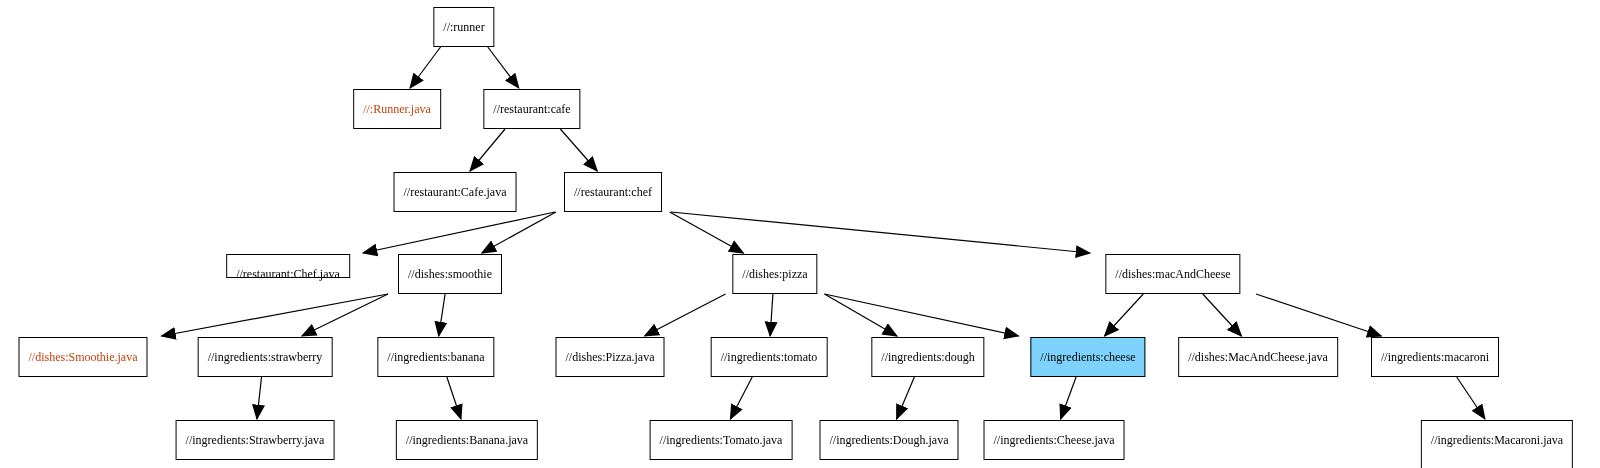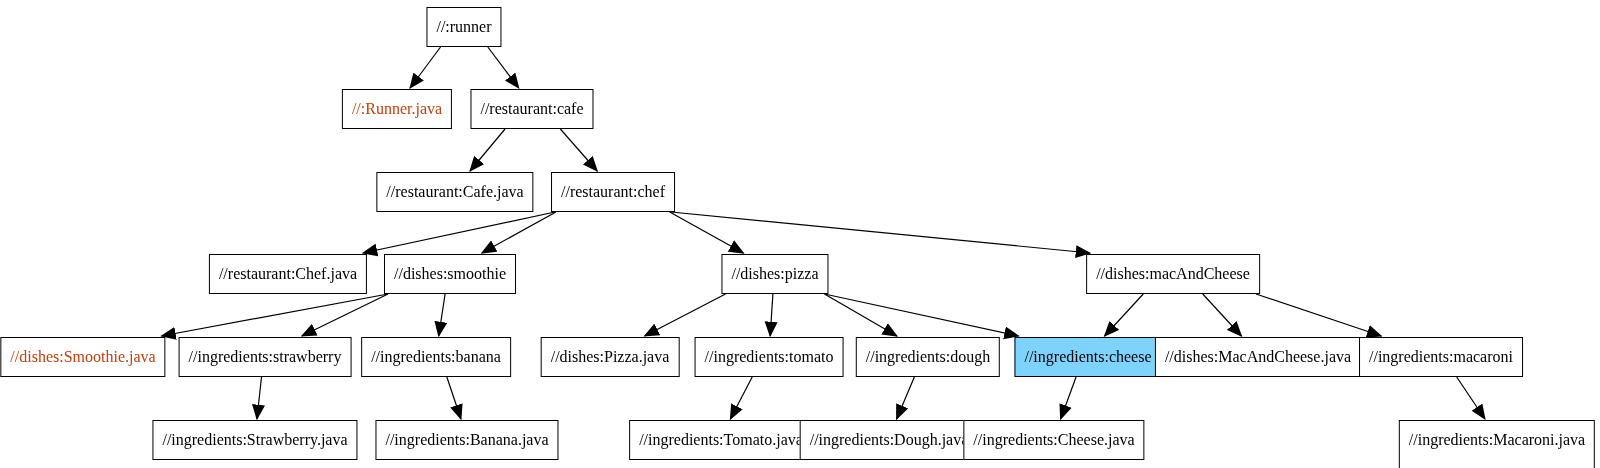--- a/index.html
+++ b/index.html
@@ -20,21 +20,21 @@
   .node {
     position: absolute;
     transform: translateX(-50%);
     box-sizing: border-box;
     height: 40px;
     line-height: 38px;
     padding: 0 9px;
     border: 1px solid #000000;
     background: #ffffff;
     color: #000000;
-    font-size: 16px;
+    font-size: 12px;
     white-space: nowrap;
     text-align: center;
   }
 </style>
 </head>
 <body>
 
 <div class="canvas" style="background: rgb(255, 255, 255);">
   <svg class="edges" viewBox="0 0 1600 468" xmlns="http://www.w3.org/2000/svg">
     <defs>
@@ -68,33 +68,33 @@
         <line x1="1256" y1="294" x2="1381.3" y2="336" stroke="#000000" stroke-width="1.2" marker-end="url(#arrowhead)"></line>
         <line x1="1456.7" y1="377" x2="1484.91" y2="419" stroke="#000000" stroke-width="1.2" marker-end="url(#arrowhead)"></line>
       </g>
   </svg>
   <div id="node-layer">
       <div class="node" style="left: 464px; top: 7px; height: 40px; line-height: 38px; background: rgb(255, 255, 255); border-color: rgb(0, 0, 0); color: rgb(0, 0, 0);">//:runner</div>
       <div class="node" style="left: 397px; top: 89px; height: 40px; line-height: 38px; background: rgb(255, 255, 255); border-color: rgb(0, 0, 0); color: #c2410c;">//:Runner.java</div>
       <div class="node" style="left: 532px; top: 89px; height: 40px; line-height: 38px; background: rgb(255, 255, 255); border-color: rgb(0, 0, 0); color: rgb(0, 0, 0);">//restaurant:cafe</div>
       <div class="node" style="left: 455px; top: 172px; height: 40px; line-height: 38px; background: rgb(255, 255, 255); border-color: rgb(0, 0, 0); color: rgb(0, 0, 0);">//restaurant:Cafe.java</div>
       <div class="node" style="left: 613px; top: 172px; height: 40px; line-height: 38px; background: rgb(255, 255, 255); border-color: rgb(0, 0, 0); color: rgb(0, 0, 0);">//restaurant:chef</div>
-      <div class="node" style="left: 288px; top: 254px; height: 40px; line-height: 38px; background: rgb(255, 255, 255); border-color: rgb(0, 0, 0); color: rgb(0, 0, 0);">//restaurant:Chef.java</div>
+      <div class="node" style="left: 288px; top: 254px; height: 24px; line-height: 38px; background: rgb(255, 255, 255); border-color: rgb(0, 0, 0); color: rgb(0, 0, 0);">//restaurant:Chef.java</div>
       <div class="node" style="left: 450px; top: 254px; height: 40px; line-height: 38px; background: rgb(255, 255, 255); border-color: rgb(0, 0, 0); color: rgb(0, 0, 0);">//dishes:smoothie</div>
       <div class="node" style="left: 775px; top: 254px; height: 40px; line-height: 38px; background: rgb(255, 255, 255); border-color: rgb(0, 0, 0); color: rgb(0, 0, 0);">//dishes:pizza</div>
       <div class="node" style="left: 1173px; top: 254px; height: 40px; line-height: 38px; background: rgb(255, 255, 255); border-color: rgb(0, 0, 0); color: rgb(0, 0, 0);">//dishes:macAndCheese</div>
       <div class="node" style="left: 83px; top: 337px; height: 40px; line-height: 38px; background: rgb(255, 255, 255); border-color: rgb(0, 0, 0); color: #c2410c;">//dishes:Smoothie.java</div>
       <div class="node" style="left: 265px; top: 337px; height: 40px; line-height: 38px; background: rgb(255, 255, 255); border-color: rgb(0, 0, 0); color: rgb(0, 0, 0);">//ingredients:strawberry</div>
       <div class="node" style="left: 436px; top: 337px; height: 40px; line-height: 38px; background: rgb(255, 255, 255); border-color: rgb(0, 0, 0); color: rgb(0, 0, 0);">//ingredients:banana</div>
       <div class="node" style="left: 610px; top: 337px; height: 40px; line-height: 38px; background: rgb(255, 255, 255); border-color: rgb(0, 0, 0); color: rgb(0, 0, 0);">//dishes:Pizza.java</div>
       <div class="node" style="left: 769px; top: 337px; height: 40px; line-height: 38px; background: rgb(255, 255, 255); border-color: rgb(0, 0, 0); color: rgb(0, 0, 0);">//ingredients:tomato</div>
       <div class="node" style="left: 928px; top: 337px; height: 40px; line-height: 38px; background: rgb(255, 255, 255); border-color: rgb(0, 0, 0); color: rgb(0, 0, 0);">//ingredients:dough</div>
       <div class="node" style="left: 1088px; top: 337px; height: 40px; line-height: 38px; background: #7dd3fc; border-color: rgb(0, 0, 0); color: rgb(0, 0, 0);">//ingredients:cheese</div>
       <div class="node" style="left: 1258px; top: 337px; height: 40px; line-height: 38px; background: rgb(255, 255, 255); border-color: rgb(0, 0, 0); color: rgb(0, 0, 0);">//dishes:MacAndCheese.java</div>
-      <div class="node" style="left: 1435px; top: 337px; height: 40px; line-height: 38px; background: rgb(255, 255, 255); border-color: rgb(0, 0, 0); color: rgb(0, 0, 0); margin-left: 6px;">//ingredients:macaroni</div>
+      <div class="node" style="left: 1435px; top: 337px; height: 40px; line-height: 38px; background: rgb(255, 255, 255); border-color: rgb(0, 0, 0); color: rgb(0, 0, 0);">//ingredients:macaroni</div>
       <div class="node" style="left: 255px; top: 420px; height: 40px; line-height: 38px; background: rgb(255, 255, 255); border-color: rgb(0, 0, 0); color: rgb(0, 0, 0);">//ingredients:Strawberry.java</div>
       <div class="node" style="left: 467px; top: 420px; height: 40px; line-height: 38px; background: rgb(255, 255, 255); border-color: rgb(0, 0, 0); color: rgb(0, 0, 0);">//ingredients:Banana.java</div>
       <div class="node" style="left: 721px; top: 420px; height: 40px; line-height: 38px; background: rgb(255, 255, 255); border-color: rgb(0, 0, 0); color: rgb(0, 0, 0);">//ingredients:Tomato.java</div>
       <div class="node" style="left: 889px; top: 420px; height: 40px; line-height: 38px; background: rgb(255, 255, 255); border-color: rgb(0, 0, 0); color: rgb(0, 0, 0);">//ingredients:Dough.java</div>
       <div class="node" style="left: 1054px; top: 420px; height: 40px; line-height: 38px; background: rgb(255, 255, 255); border-color: rgb(0, 0, 0); color: rgb(0, 0, 0);">//ingredients:Cheese.java</div>
       <div class="node" style="left: 1497px; top: 420px; height: 56px; line-height: 38px; background: rgb(255, 255, 255); border-color: rgb(0, 0, 0); color: rgb(0, 0, 0);">//ingredients:Macaroni.java</div>
     </div>
 </div>
 
 </body></html>

